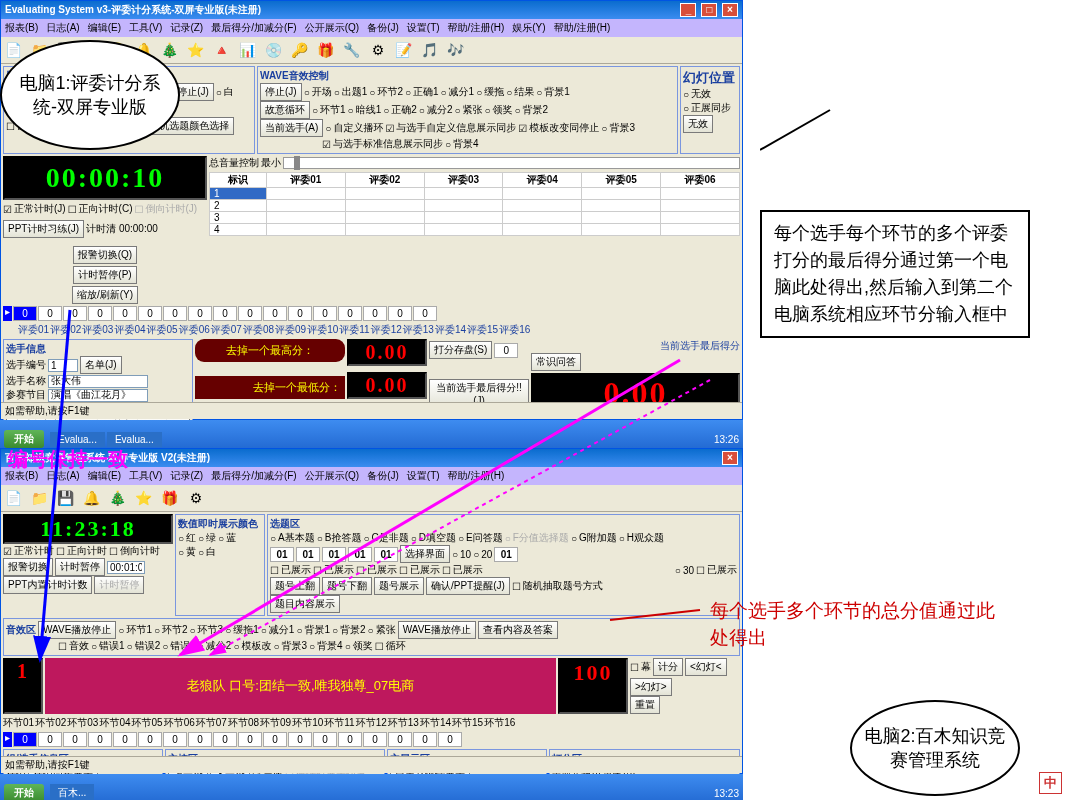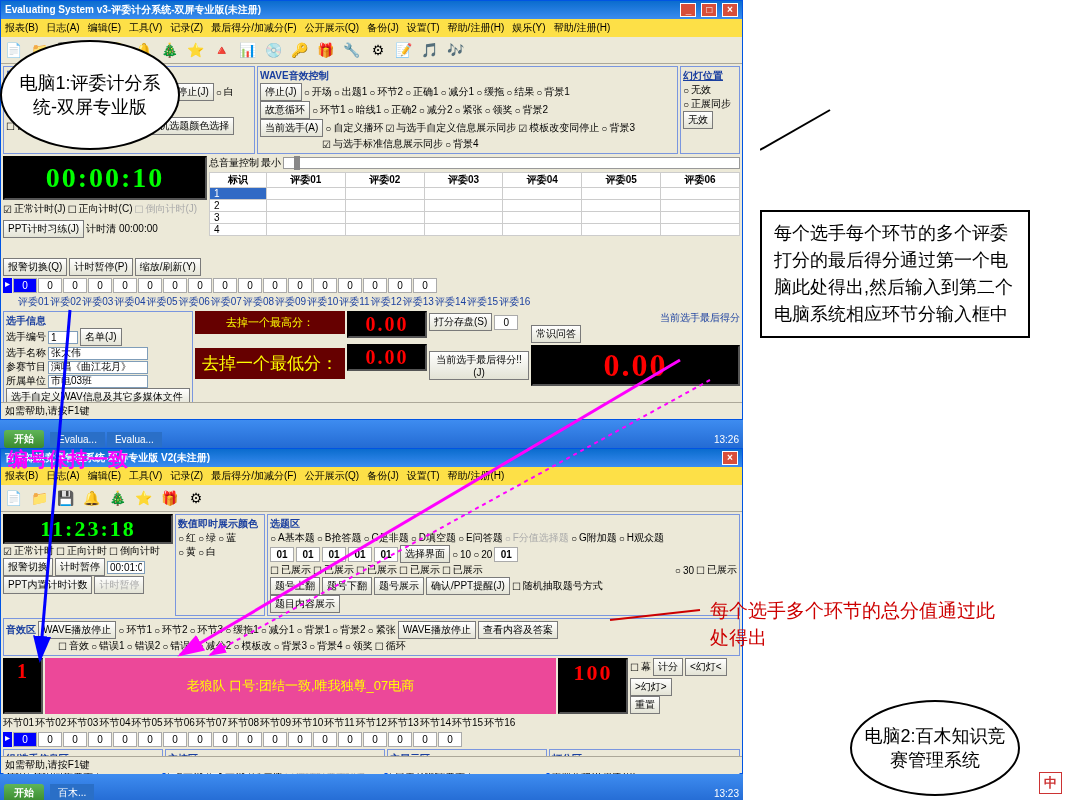--- a/index.html
+++ b/index.html
@@ -1,20 +1,20 @@
 <!DOCTYPE html>
 <html><head>
 <meta charset="utf-8">
 <style>
 * { box-sizing: border-box; margin: 0; padding: 0; font-family: "SimSun", sans-serif; font-size: 10px; }
 body { width: 1066px; height: 800px; background: #fff; position: relative; overflow: hidden; }
 .window { position: absolute; background: #ece9d8; border: 1px solid #0054e3; }
 .titlebar { background: linear-gradient(#0a6cce, #3b8cf0); color: #fff; padding: 2px 4px; font-size: 11px; font-weight: bold; display: flex; justify-content: space-between; }
 .titlebar .btns span { display: inline-block; width: 16px; height: 14px; background: #d84e3a; border: 1px solid #fff; margin-left: 2px; text-align: center; line-height: 12px; }
-.menubar { background: #fde047; padding: 2px 4px; display: flex; gap: 8px; font-size: 11px; }
+.menubar { background: #c4b5fd; padding: 2px 4px; display: flex; gap: 8px; font-size: 11px; }
 .menubar span { cursor: pointer; }
 .toolbar { background: #ece9d8; padding: 2px; display: flex; gap: 4px; border-bottom: 1px solid #aca899; }
 .toolbar .ico { width: 22px; height: 22px; display: inline-flex; align-items: center; justify-content: center; font-size: 14px; }
 .body1 { display: flex; flex-wrap: wrap; padding: 2px; gap: 2px; }
 .gbox { border: 1px solid #7a96df; padding: 2px; font-size: 10px; background: #ece9d8; }
 .gbox .gtitle { color: #1a3f9f; font-weight: bold; font-size: 10px; }
 .btn { background: linear-gradient(#fff,#e3e3d5); border: 1px solid #7a7a7a; padding: 1px 4px; font-size: 10px; display: inline-block; cursor: pointer; }
 .digital { background: #000; color: #0f0; font-family: Liberation Serif, serif; font-weight: bold; text-align: center; border: 2px inset #555; letter-spacing: 2px; }
 .digred { color: #f00; }
 input[type=text] { border: 1px solid #7f9db9; padding: 0 2px; font-size: 10px; }
@@ -126,40 +126,40 @@
           <span class="check">☑<span>模板改变同停止</span></span>
           <span class="radio">○<span>背景3</span></span>
         </div>
         <div class="row">
           <span style="width:60px;"></span>
           <span class="check">☑<span>与选手标准信息展示同步</span></span>
           <span class="radio">○<span>背景4</span></span>
         </div>
       </div>
       <div class="gbox" style="width:60px;">
-        <div class="gtitle" style="font-size:10px;text-decoration:underline;">幻灯位置</div>
+        <div class="gtitle" style="font-size:13px;">幻灯位置</div>
         <div class="radio">○<span>无效</span></div>
         <div class="radio">○<span>正展同步</span></div>
         <span class="btn">无效</span>
       </div>
     </div>
 
     <div style="display:flex;gap:2px;width:100%;">
       <div style="width:204px;">
         <div class="digital" style="font-size:28px;padding:4px;">00:00:10</div>
         <div class="row" style="margin-top:2px;">
           <span class="check">☑<span>正常计时(J)</span></span>
           <span class="check">☐<span>正向计时(C)</span></span>
           <span class="check" style="color:#aaa;">☐<span>倒向计时(J)</span></span>
         </div>
         <div class="row" style="margin-top:4px;">
           <span class="btn">PPT计时习练(J)</span>
           <span>计时清 00:00:00</span>
         </div>
-        <div class="row" style="margin-top:20px;">
+        <div class="row" style="margin-top:8px;flex-direction:column;">
           <span class="btn">报警切换(Q)</span>
           <span class="btn">计时暂停(P)</span>
           <span class="btn">缩放/刷新(Y)</span>
         </div>
       </div>
       <div style="flex:1;">
         <div class="row">
           <span>总音量控制</span>
           <span>最小</span>
           <div style="flex:1;height:12px;border:1px solid #999;background:#fff;position:relative;">
@@ -274,23 +274,23 @@
             <span>参赛节目</span>
             <input type="text" style="width: 100px;" value="演唱《曲江花月》">
           </div>
         <div class="row">
             <span>所属单位</span>
             <input type="text" style="width: 100px;" value="市电03班">
           </div>
         <span class="btn" style="width:100%;">选手自定义WAV信息及其它多媒体文件</span>
       </div>
       <div style="width:150px;">
-        <div style="background:#600;color:#ff0;padding:4px;text-align:center;font-size:11px;">去掉一个最高分：</div>
+        <div style="background:#600;color:#ff0;padding:4px;text-align:center;font-size:11px;border-radius:9px;">去掉一个最高分：</div>
         <div style="height:14px;"></div>
-        <div style="background:#600;color:#ff0;padding:4px;text-align:center;font-size:17px;">去掉一个最低分：</div>
+        <div style="background:#600;color:#ff0;padding:4px;text-align:right;font-size:11px;">去掉一个最低分：</div>
       </div>
       <div style="width:80px;">
         <div class="digital digred" style="font-size:20px;">0.00</div>
         <div style="height:6px;"></div>
         <div class="digital digred" style="font-size:20px;">0.00</div>
       </div>
       <div style="width:100px;">
         <div class="row" style="margin-top:2px;">
             <span class="btn">打分存盘(S)</span>
             <span class="scorecell">0</span>
@@ -451,21 +451,21 @@
         <span class="radio">○<span>模板改</span></span>
         <span class="radio">○<span>背景3</span></span>
         <span class="radio">○<span>背景4</span></span>
         <span class="radio">○<span>领奖</span></span>
         <span class="check">☐<span>循环</span></span>
       </div>
     </div>
 
     <div style="display:flex;gap:2px;align-items:stretch;">
       <div class="digital digred" style="width:40px;font-size:20px;">1</div>
-      <div style="flex:1;background:#ec4899;color:#ff0;font-size:13px;display:flex;align-items:center;justify-content:center;">老狼队 口号:团结一致,唯我独尊_07电商</div>
+      <div style="flex:1;background:#be185d;color:#ff0;font-size:13px;display:flex;align-items:center;justify-content:center;">老狼队 口号:团结一致,唯我独尊_07电商</div>
       <div class="digital digred" style="width:70px;font-size:22px;">100</div>
       <div style="width:110px;">
         <div class="row">
             <span class="check">☐<span>幕</span></span>
             <span class="btn">计分</span>
             <span class="btn">&lt;幻灯&lt;</span>
             <span class="btn">&gt;幻灯&gt;</span>
           </div>
         <div class="row">
             <span class="btn">重置</span>

